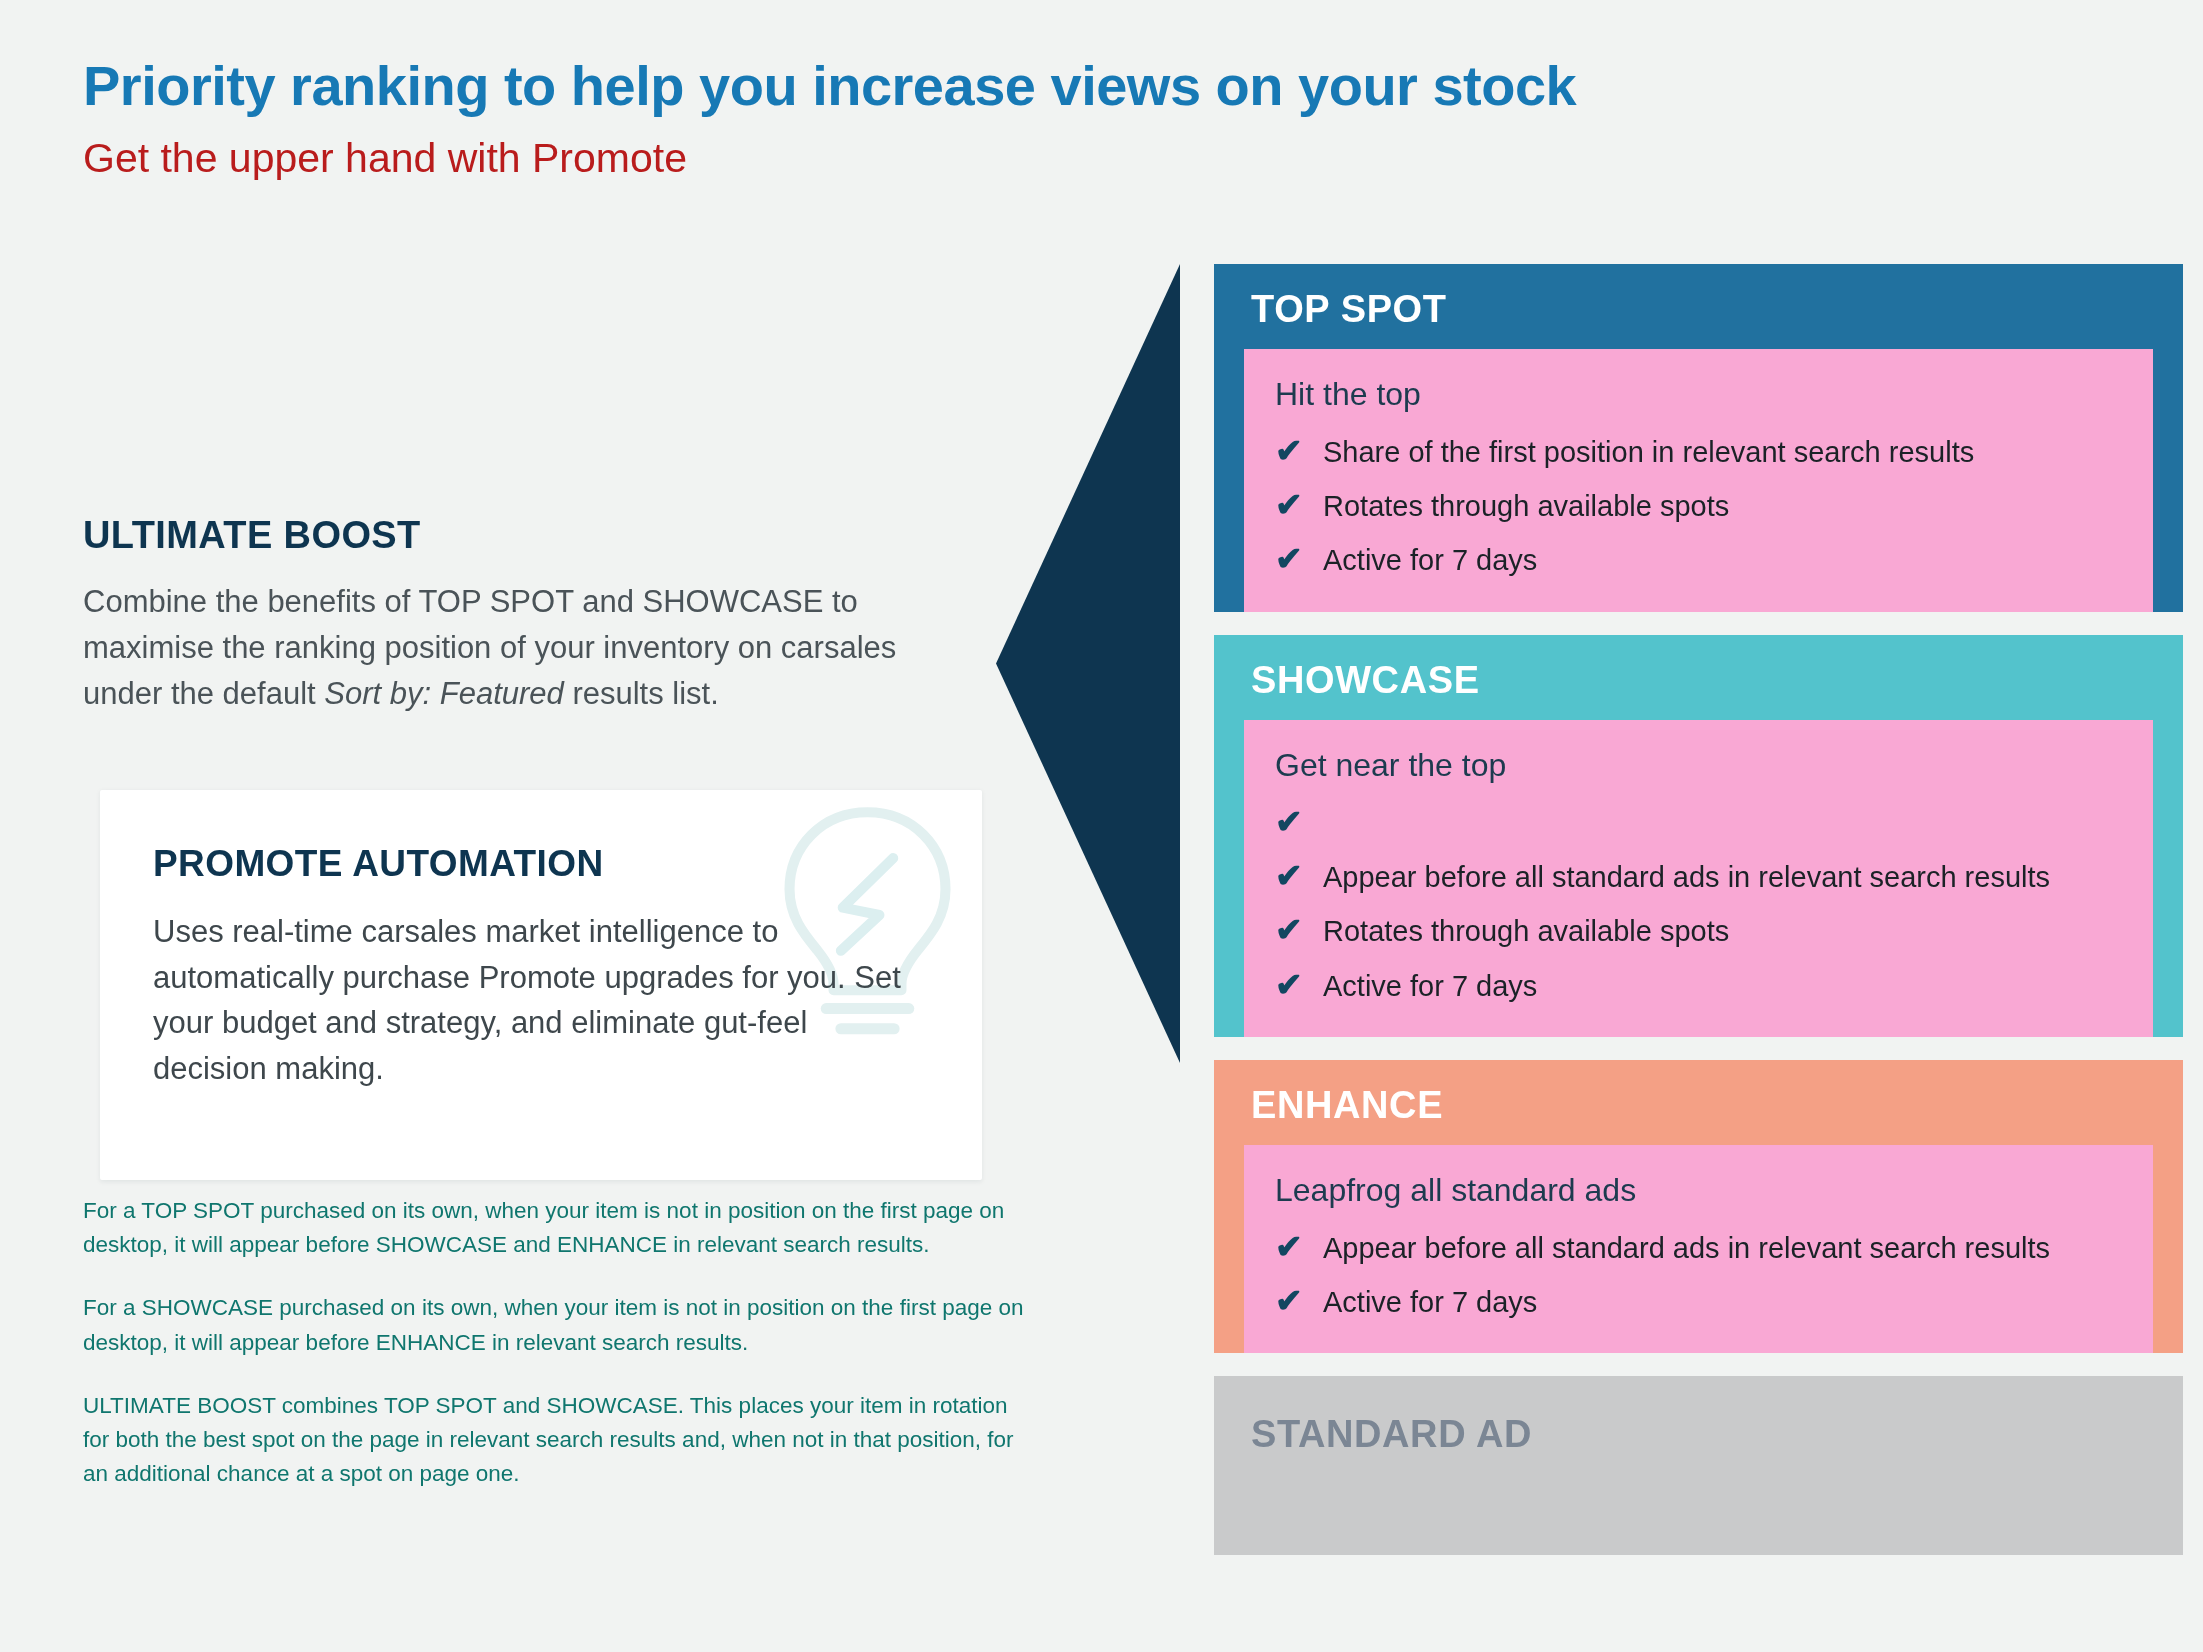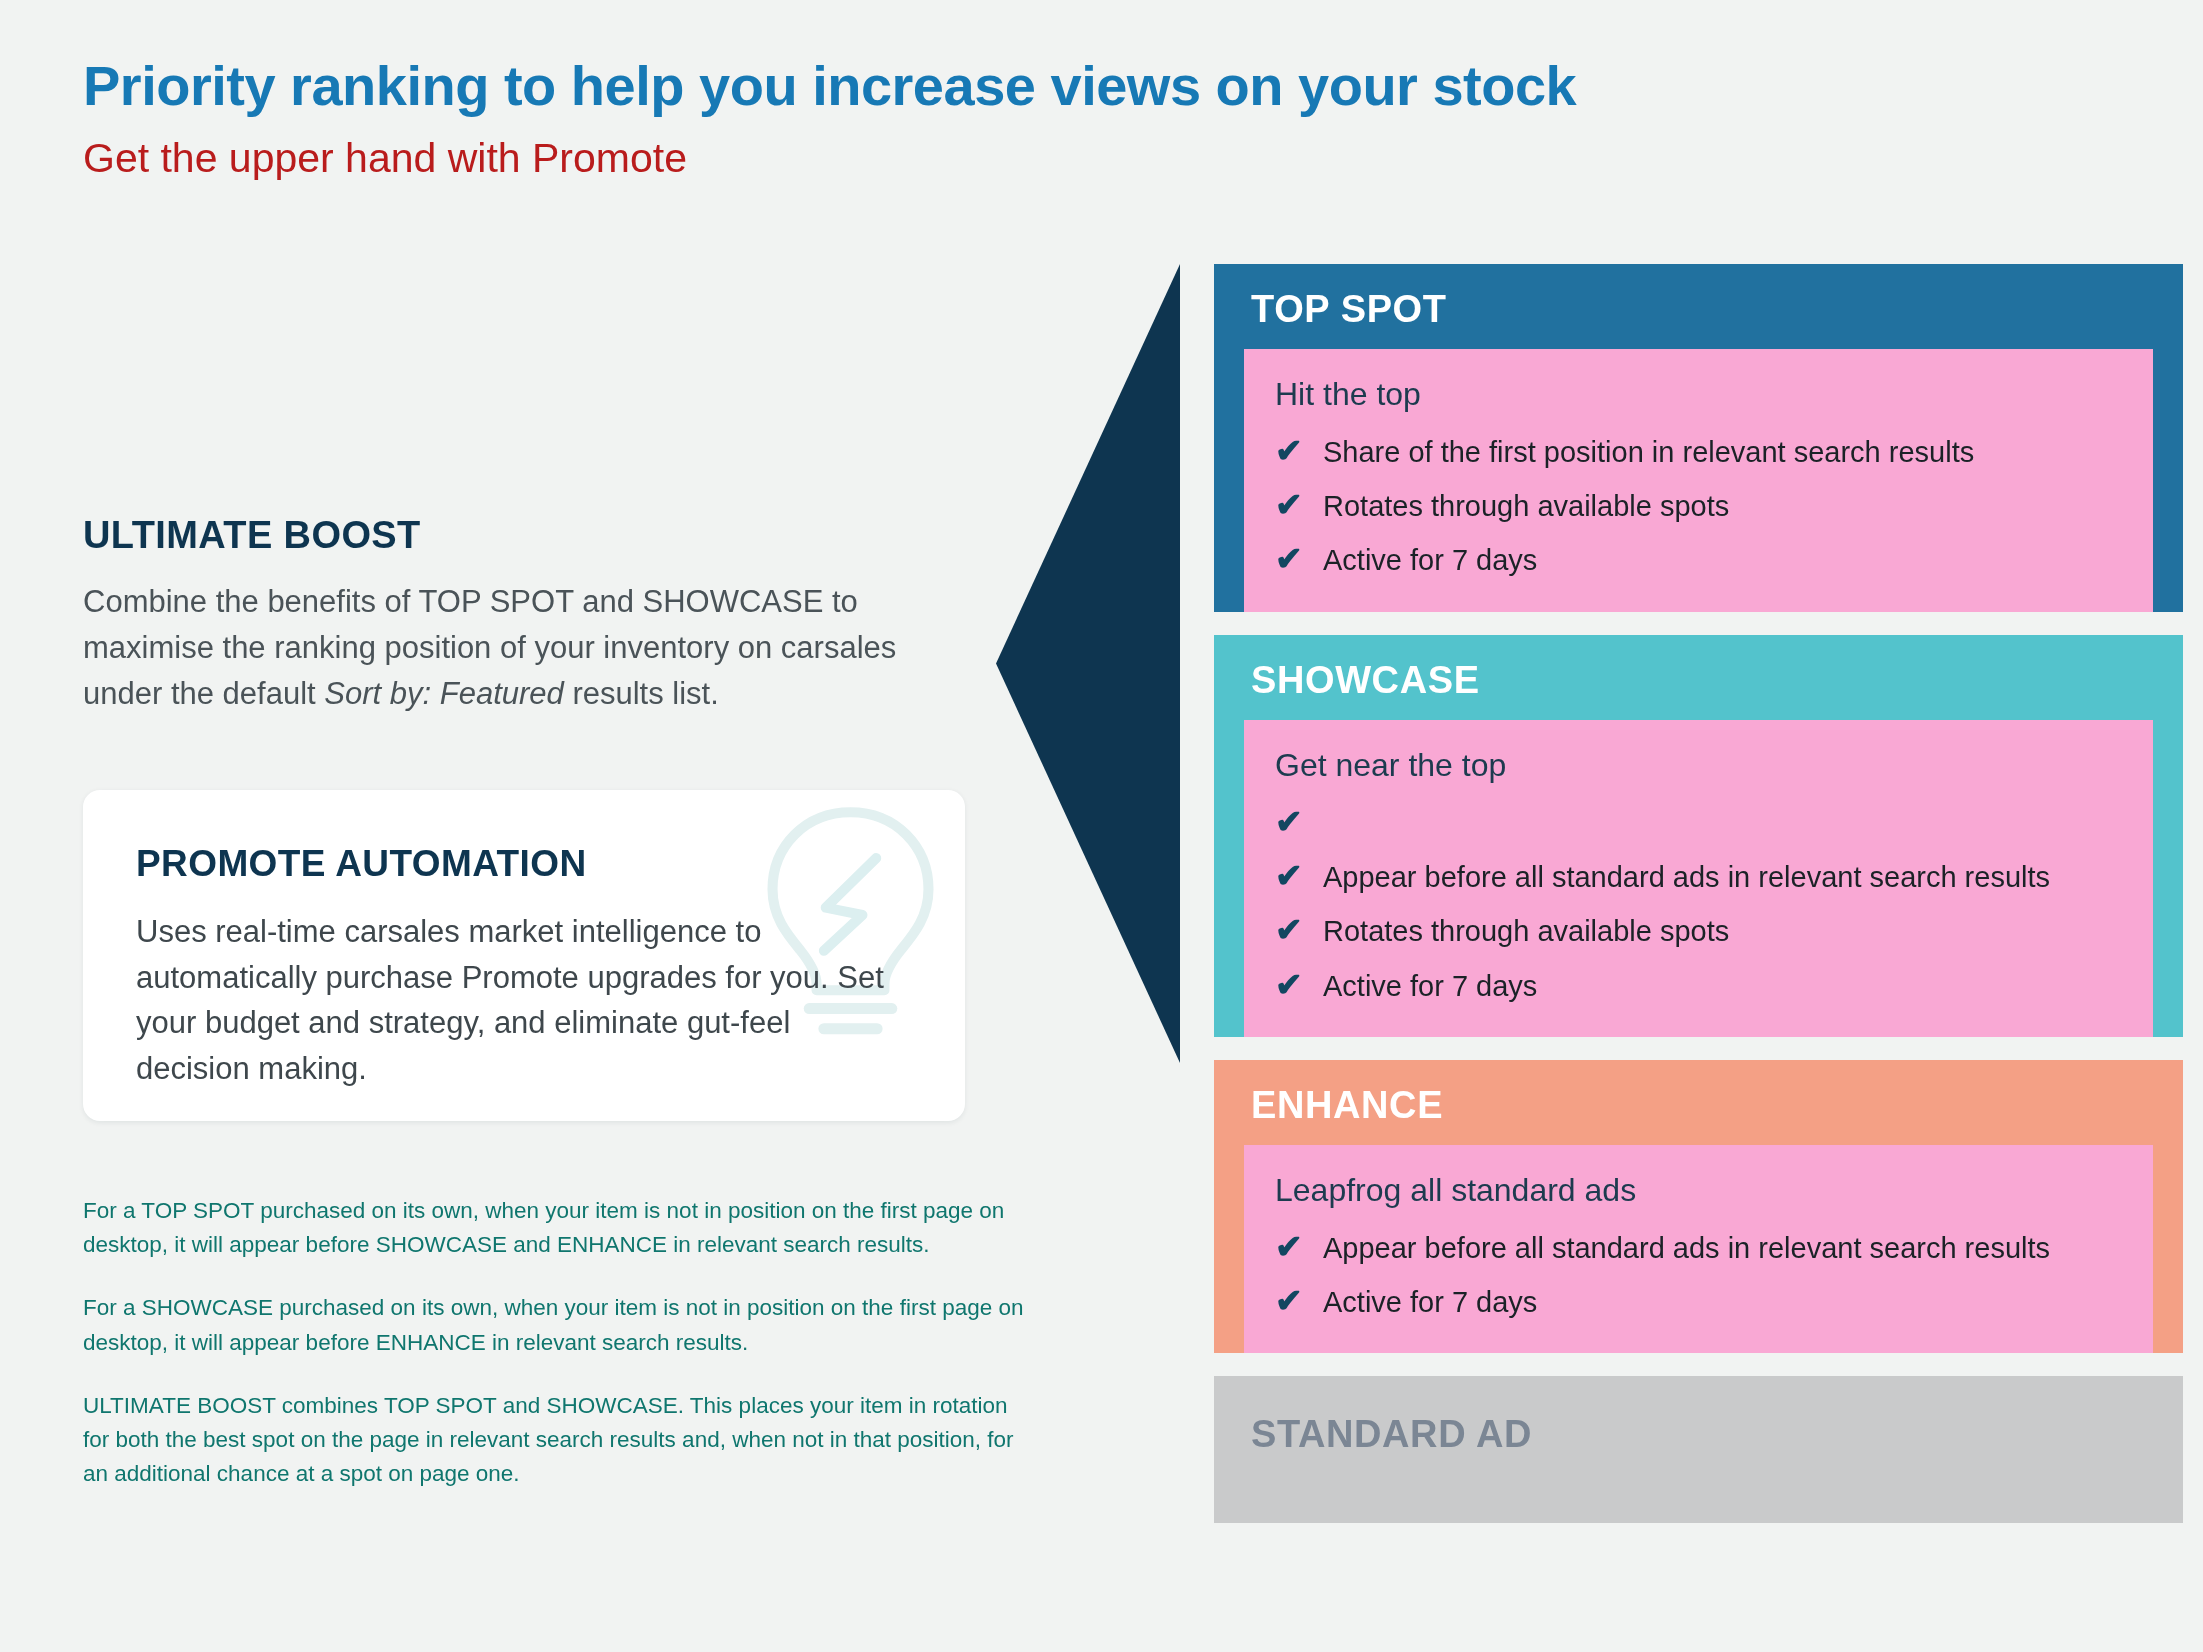--- a/index.html
+++ b/index.html
@@ -60,26 +60,26 @@
     margin: 22px 0 0 0;
     max-width: 895px;
   }
   #ultimate-boost-desc .em {
     font-style: italic;
   }
 
   
   #promote-card {
     position: absolute;
-    left: 83px;
+    left: 100px;
     top: 790px;
     width: 882px;
-    height: 331px;
+    height: 390px;
     background: #FFFFFF;
-    border-radius: 17px;
+    border-radius: 2px;
     box-shadow: 0 1.8px 5.5px rgba(20,40,60,0.07);
     overflow: hidden;
   }
   #bulb-icon {
     position: absolute;
     right: 9.2px;
     top: 11px;
     width: 211px;
     height: 239px;
     pointer-events: none;
@@ -172,21 +172,21 @@
   .feature-text {
     font-size: 29px;
     color: #1B2227;
     line-height: 1.48;
   }
 
   
   #tier-top-spot { background: #21719F; }
   #tier-showcase { background: #53C3CC; }
   #tier-enhance  { background: #F4A085; }
-  #tier-standard { background: #C9CACB; height: 147px; }
+  #tier-standard { background: #C9CACB; height: 179px; }
   #tier-standard .tier-label {
     color: #7B8694;
     padding-top: 37px;
   }
 
   
   #navy-arrow {
     position: absolute;
     left: 996px;
     top: 264px;

